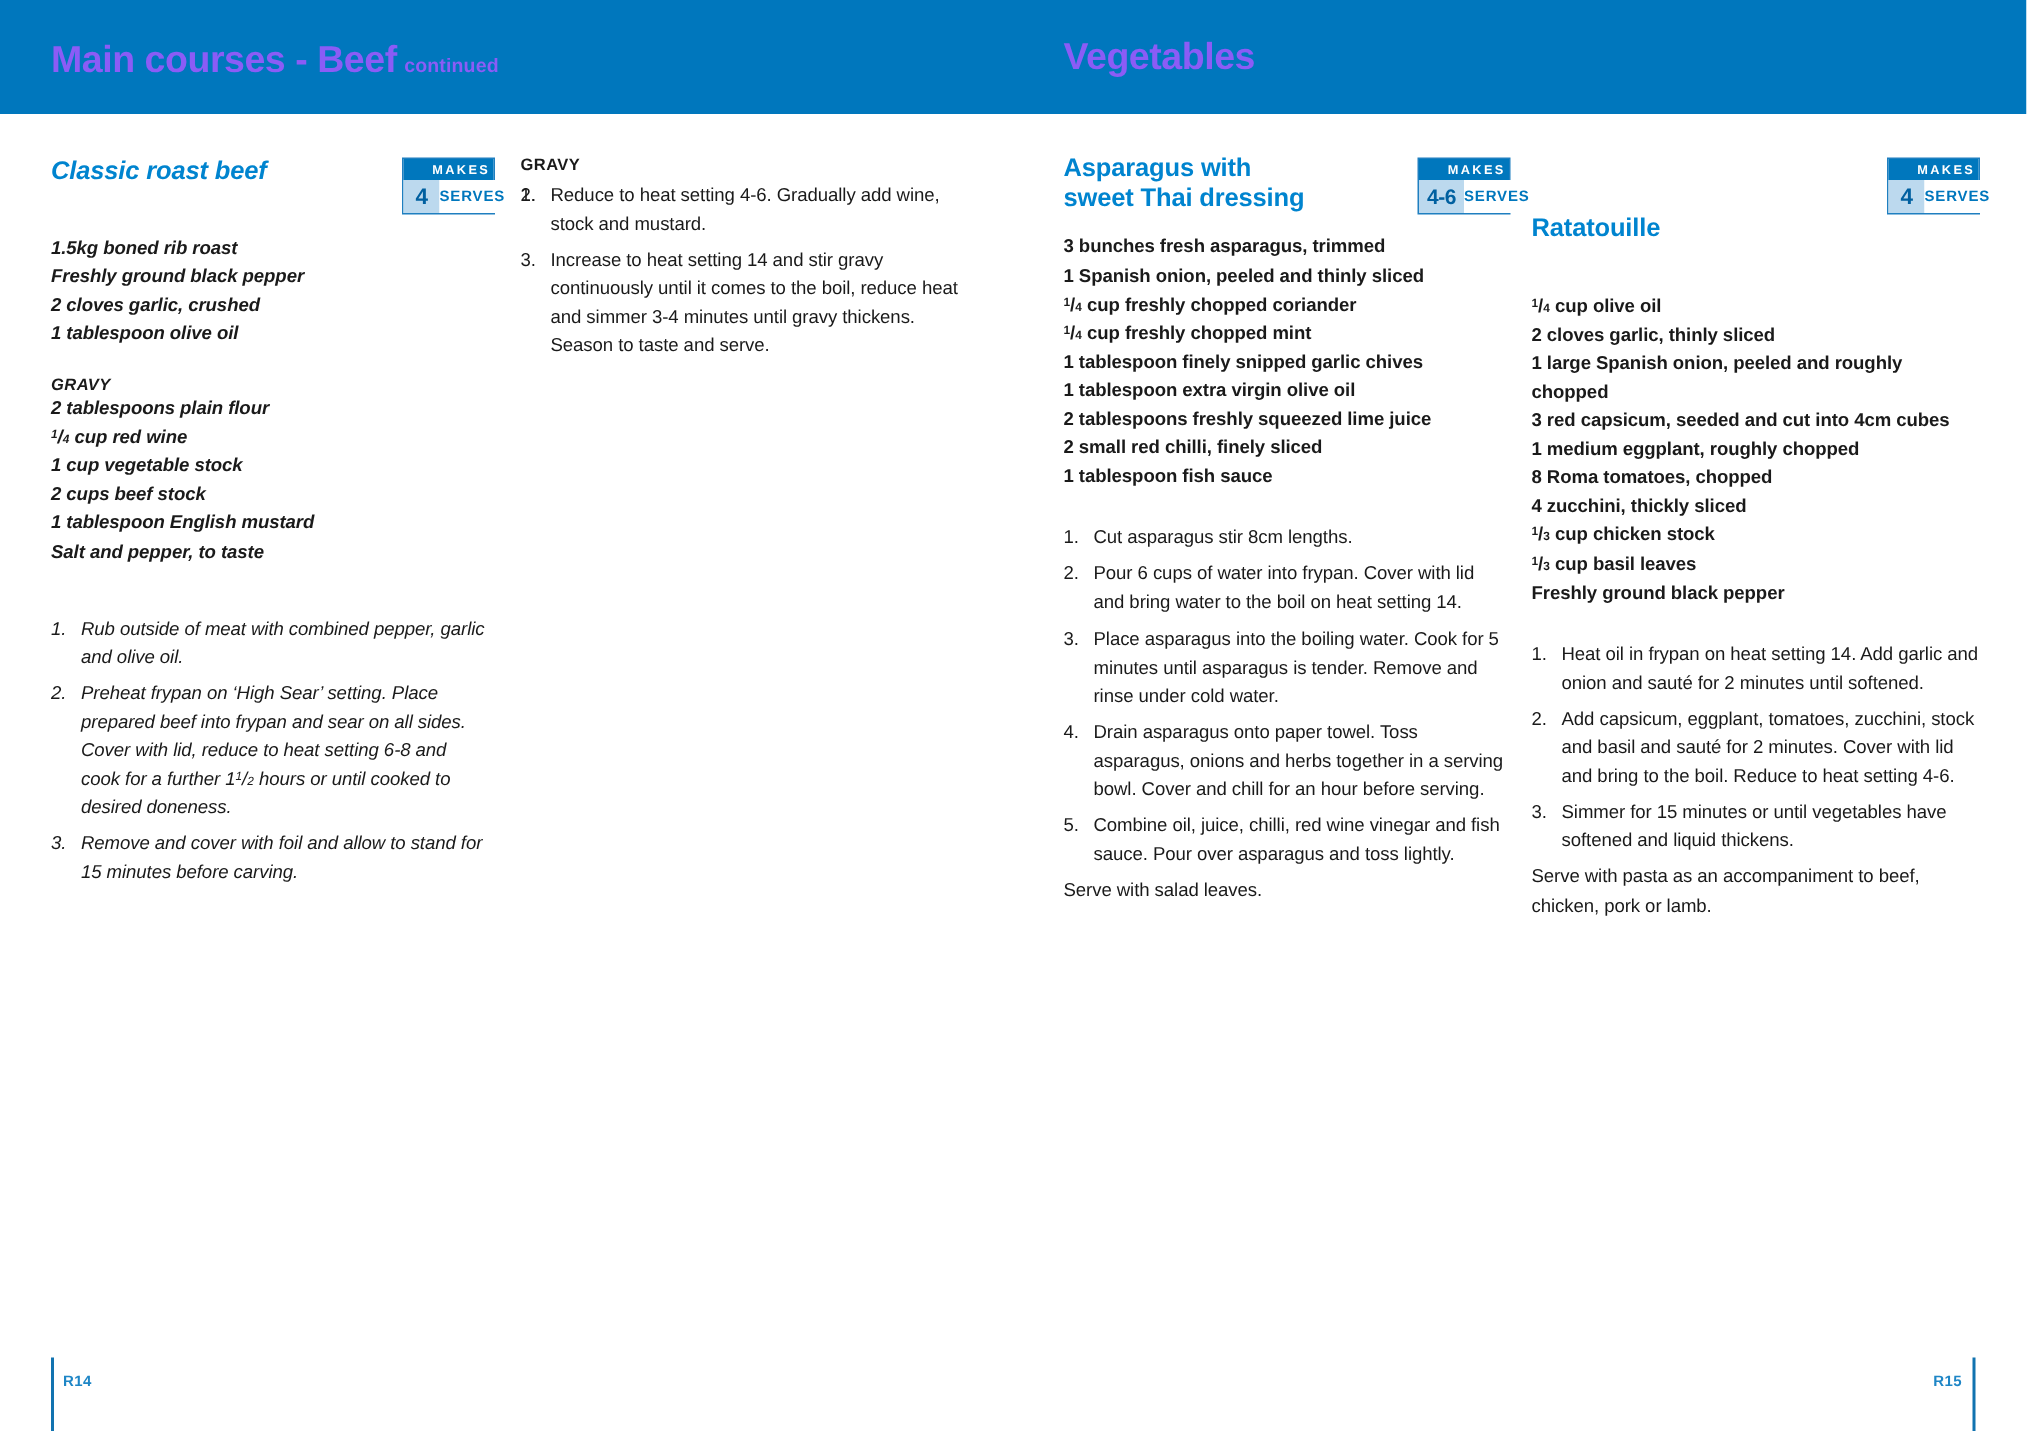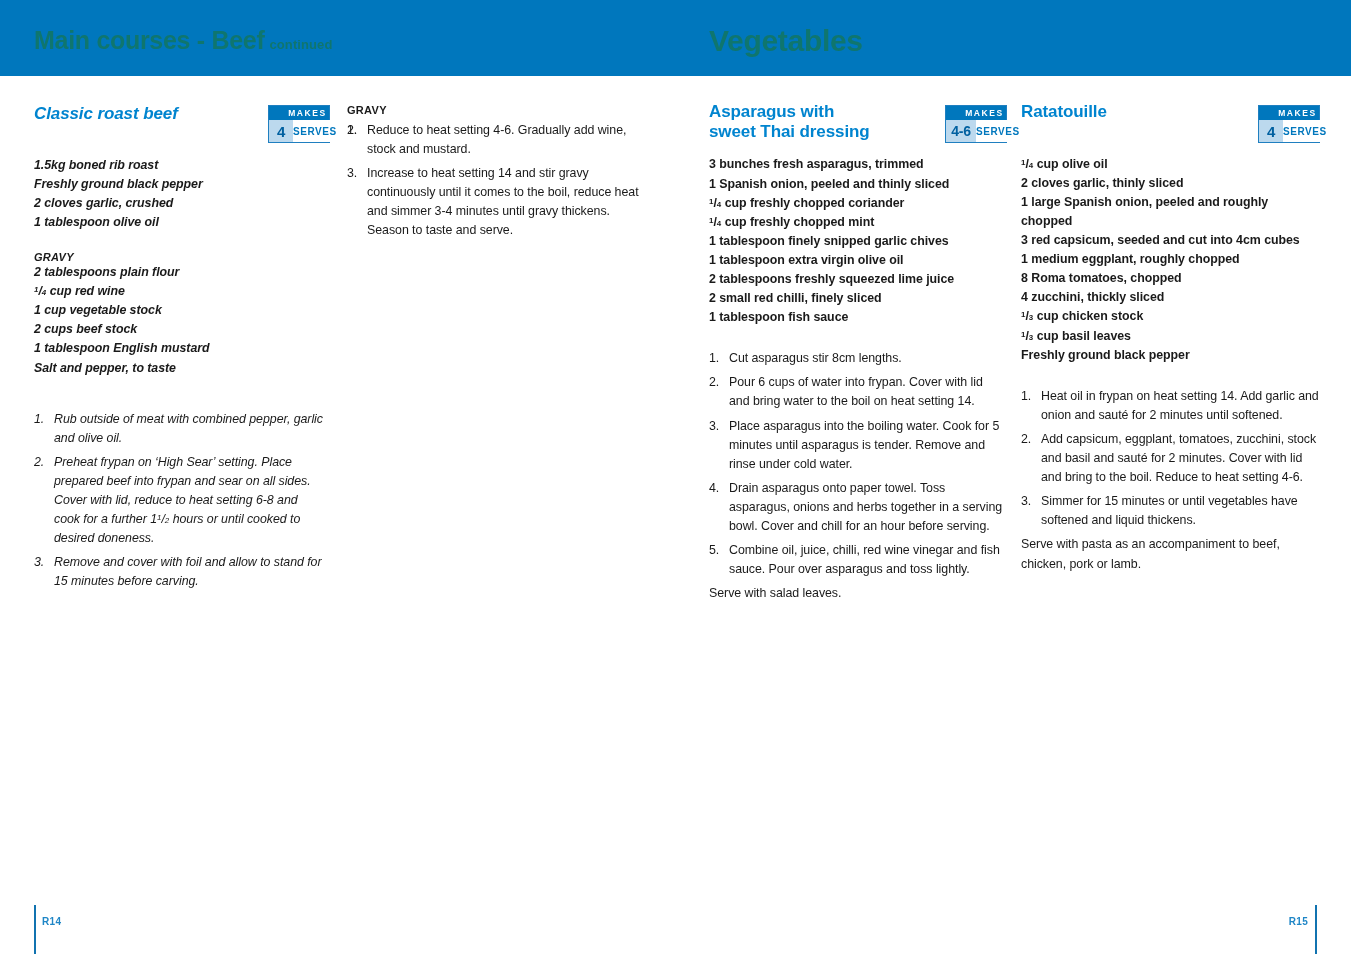--- a/index.html
+++ b/index.html
@@ -13,39 +13,39 @@
     overflow:hidden;
   }
 
   
   .header-band{
     position:absolute; left:0; top:0; width:1351px; height:76px;
     background:#0077bd;
   }
   .header-title{
     position:absolute;
-    color:#0f766e;
+    color:#8b5cf6;
     font-weight:bold;
     letter-spacing:-0.3px;
     white-space:nowrap;
   }
   .header-title.left { left:34px; top:26px; font-size:25px; }
-  .header-title.right{ left:709px; top:24px; font-size:30px; }
+  .header-title.right{ left:709px; top:24px; font-size:25px; }
   .header-cont{
     font-size:13px; font-weight:bold; letter-spacing:0.1px; margin-left:5px;
   }
 
   
   .page{ position:absolute; left:0; top:76px; width:1351px; height:878px; }
 
   .col{ position:absolute; top:0; }
   .col-a{ left:34px;  width:290px;font-style:italic; }
   .col-b{ left:347px; width:295px; }
   .col-c{ left:709px; width:296px; }
-  .col-d{ left:1021px;width:300px; }
+  .col-d{ left:1021px;width:300px;margin-top:40px; }
 
   
   .recipe-title{
     color:#0084cf;
     font-size:17px;
     font-weight:bold;
     line-height:1.16;
     margin:0;
     padding-top:28px;
     letter-spacing:-0.1px;

